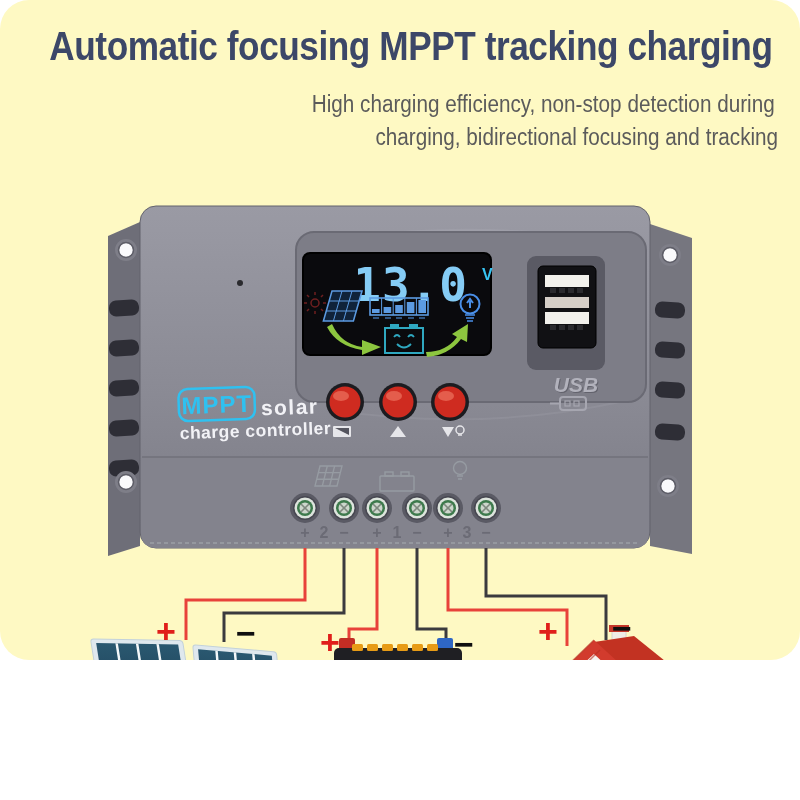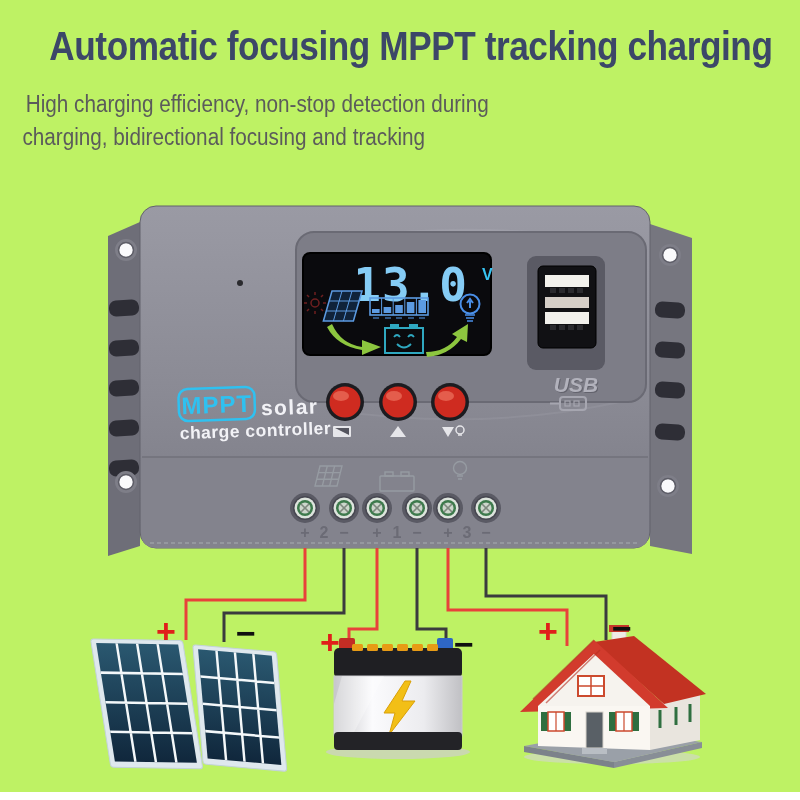--- a/index.html
+++ b/index.html
@@ -1,22 +1,22 @@
 <!DOCTYPE html>
 <html><head>
 <meta charset="utf-8">
 <style>
   html,body{margin:0;padding:0;background:#ffffff;}
-  .stage{position:relative;width:800px;height:792px;overflow:hidden;background:#bef264;
-         font-family:"Liberation Sans",sans-serif;}
+  .stage{position:relative;width:800px;height:660px;overflow:hidden;background:#fef9c3;
+         font-family:"Liberation Sans",sans-serif;border-radius:29px;}
   .title-wrap{position:absolute;top:24px;left:0;width:800px;text-align:center;}
   .title-wrap h1{display:inline-block;margin:0;font-size:40px;font-weight:bold;
                  letter-spacing:-0.5px;white-space:nowrap;transform:scaleX(0.88);
                  color:#3c4768;}
-  .subtitle-wrap{position:absolute;top:88px;left:0;width:800px;text-align:left;
+  .subtitle-wrap{position:absolute;top:88px;left:0;width:800px;text-align:right;
                  font-size:23px;line-height:33px;color:#5b5b5b;}
   .subtitle-wrap .sub{display:inline-block;transform:scaleX(0.9);white-space:nowrap;}
   svg.scene{position:absolute;left:0;top:0;}
   text{font-family:"Liberation Sans",sans-serif;}
   .seg{font-family:"DejaVu Sans Mono",monospace;}
 </style>
 </head>
 <body>
 
 <div class="stage">

